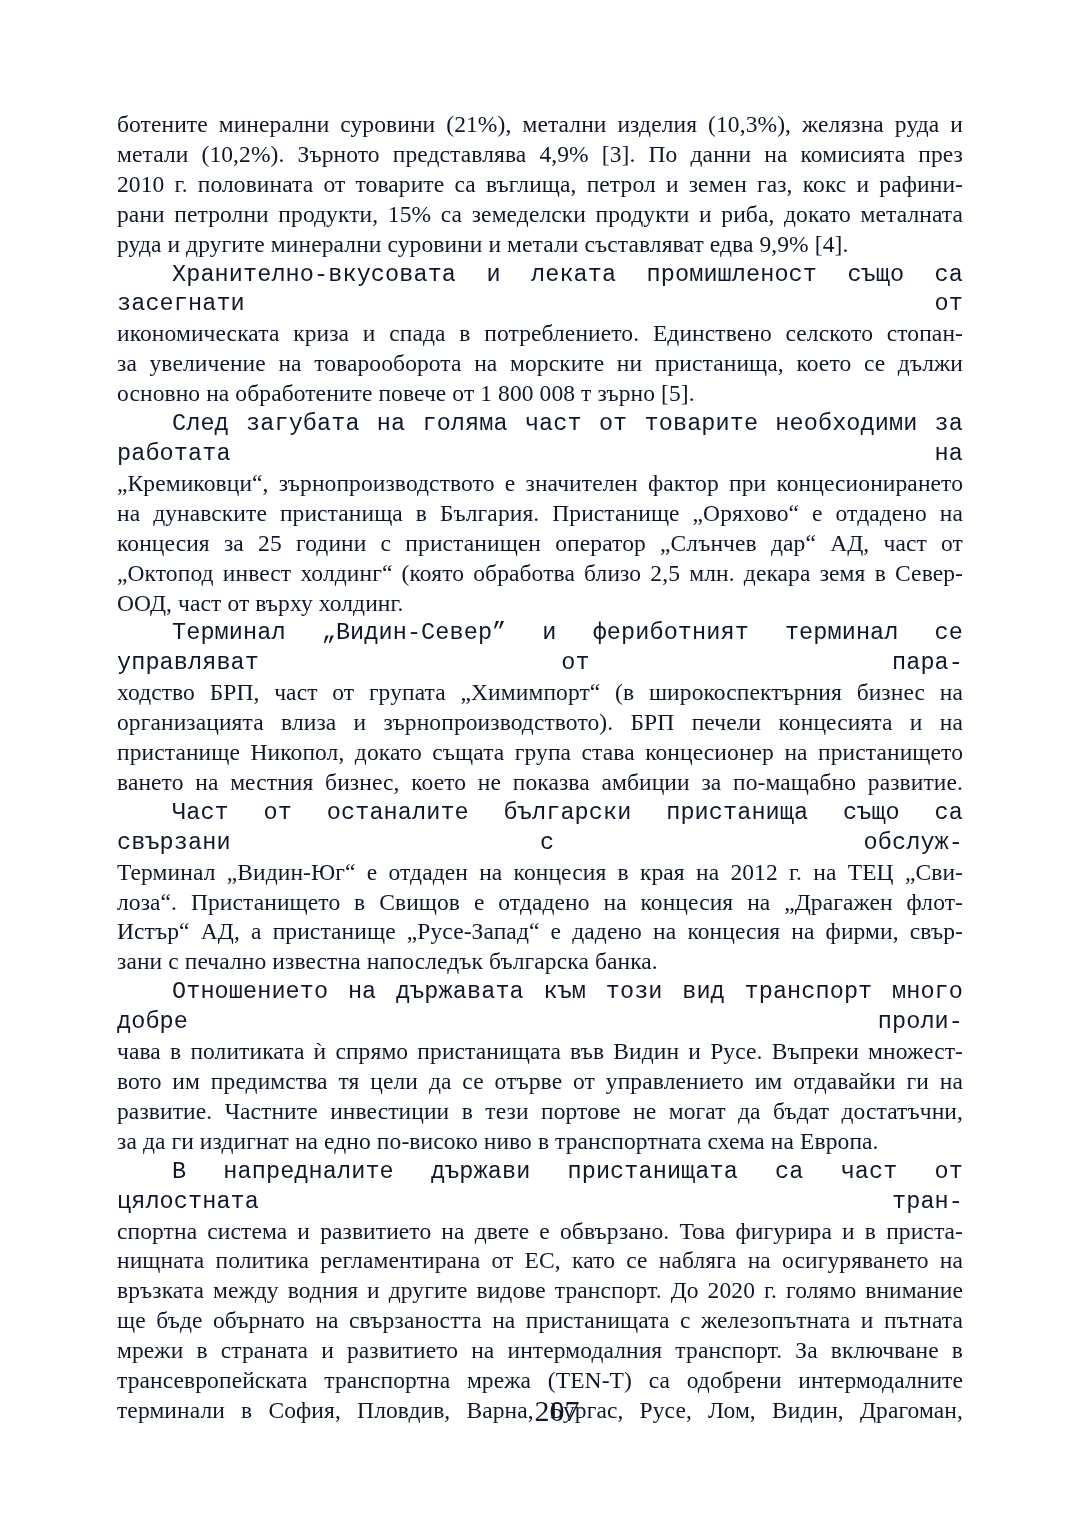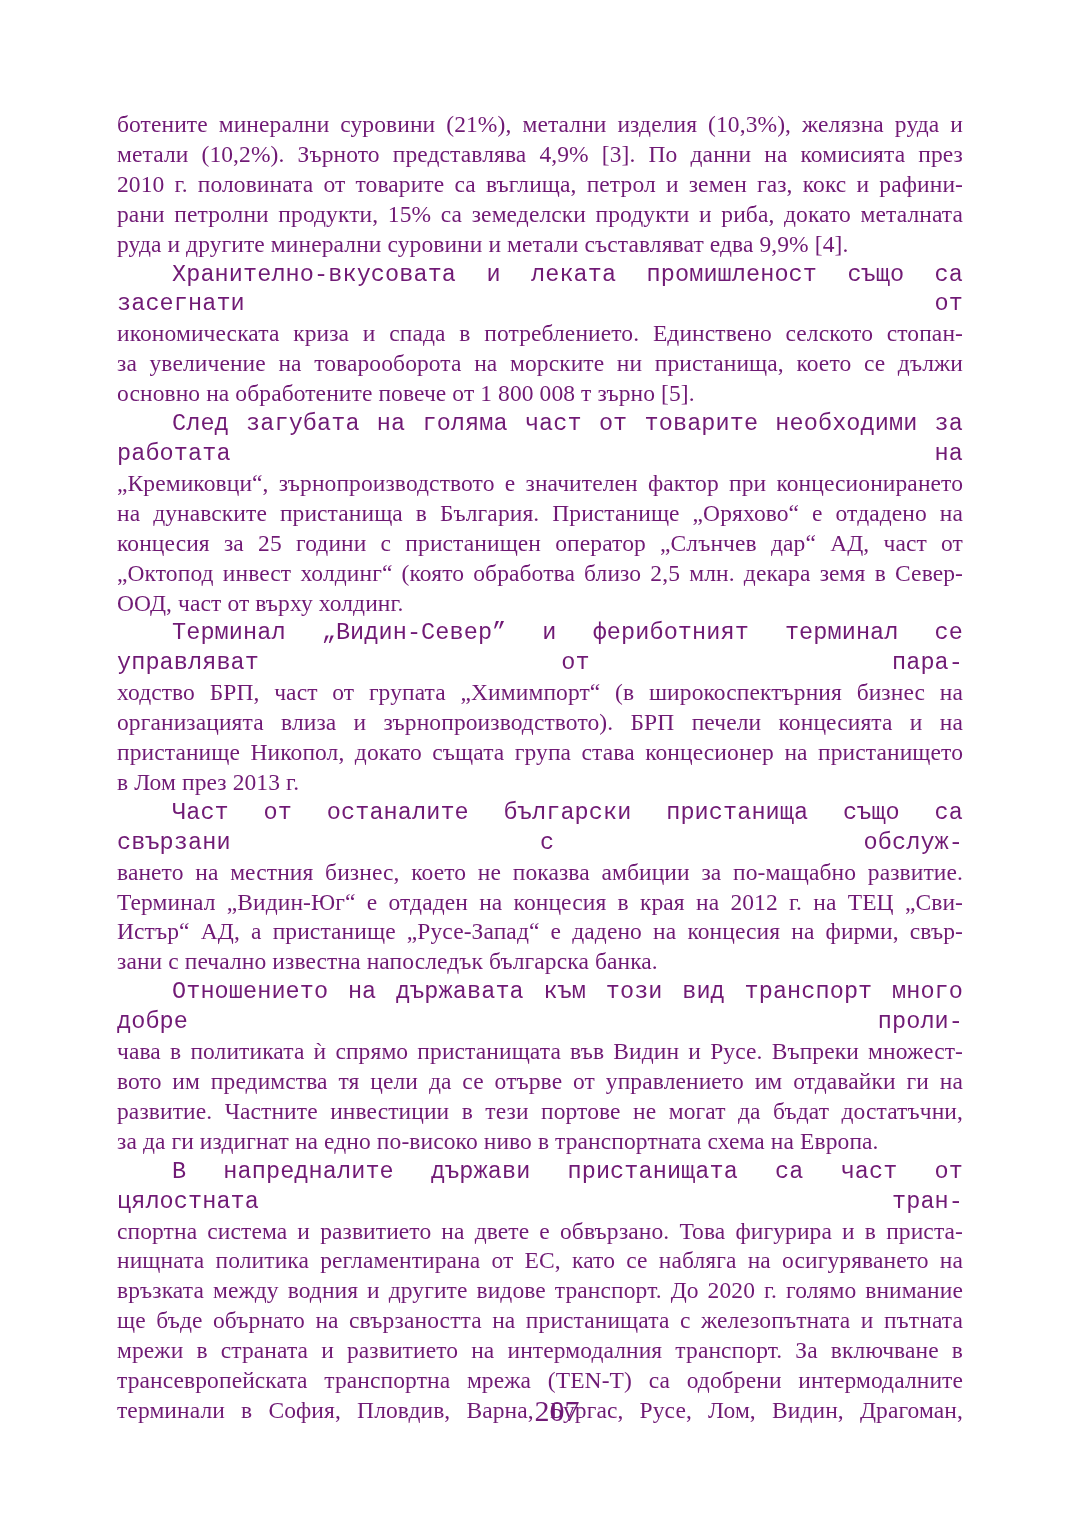--- a/index.html
+++ b/index.html
@@ -6,21 +6,21 @@
     margin: 0;
     padding: 0;
     background: #ffffff;
   }
   .page {
     position: relative;
     width: 1080px;
     height: 1536px;
     background: #ffffff;
     font-family: "Liberation Serif", "DejaVu Serif", serif;
-    color: #701a75;
+    color: #0f172a;
     overflow: hidden;
   }
   .text-block {
     position: absolute;
     left: 117px;
     top: 110px;
     width: 846px;
   }
   .paragraph {
     margin: 0;
@@ -75,26 +75,26 @@
         <div class="line">на дунавските пристанища в България. Пристанище „Оряхово“ е отдадено на</div>
         <div class="line">концесия за 25 години с пристанищен оператор „Слънчев дар“ АД, част от</div>
         <div class="line">„Октопод инвест холдинг“ (която обработва близо 2,5 млн. декара земя в Север-</div>
         <div class="line end">ООД, част от върху холдинг.</div>
       </div>
       <div class="paragraph">
         <div class="line indent">Терминал „Видин-Север” и фериботният терминал се управляват от пара-</div>
         <div class="line">ходство БРП, част от групата „Химимпорт“ (в широкоспектърния бизнес на</div>
         <div class="line">организацията влиза и зърнопроизводството). БРП печели концесията и на</div>
         <div class="line">пристанище Никопол, докато същата група става концесионер на пристанището</div>
-        <div class="line end">в Лом през 2013 г.</div>
       </div>
       <div class="paragraph">
+        <div class="line">ването на местния бизнес, което не показва амбиции за по-мащабно развитие.</div>
         <div class="line indent">Част от останалите български пристанища също са свързани с обслуж-</div>
-        <div class="line">ването на местния бизнес, което не показва амбиции за по-мащабно развитие.</div>
         <div class="line">Терминал „Видин-Юг“ е отдаден на концесия в края на 2012 г. на ТЕЦ „Сви-</div>
+        <div class="line">лоза“. Пристанището в Свищов е отдадено на концесия на „Драгажен флот-</div>
         <div class="line">Истър“ АД, а пристанище „Русе-Запад“ е дадено на концесия на фирми, свър-</div>
         <div class="line end">зани с печално известна напоследък българска банка.</div>
       </div>
       <div class="paragraph">
         <div class="line indent">Отношението на държавата към този вид транспорт много добре проли-</div>
         <div class="line">чава в политиката ѝ спрямо пристанищата във Видин и Русе. Въпреки множест-</div>
         <div class="line">вото им предимства тя цели да се отърве от управлението им отдавайки ги на</div>
         <div class="line">развитие. Частните инвестиции в тези портове не могат да бъдат достатъчни,</div>
         <div class="line end">за да ги издигнат на едно по-високо ниво в транспортната схема на Европа.</div>
       </div>

